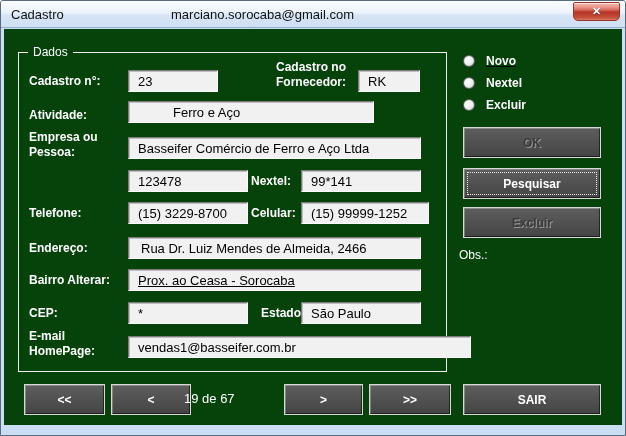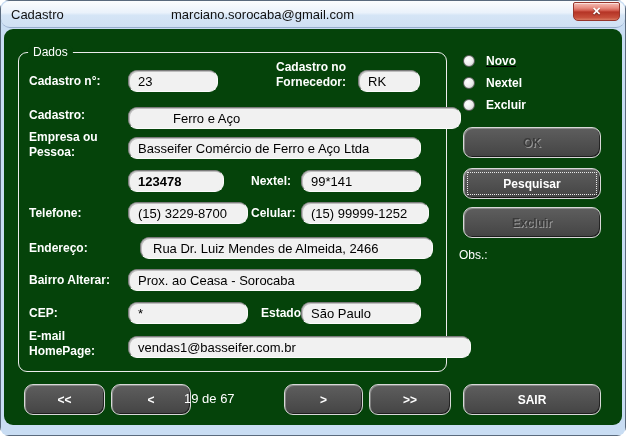--- a/index.html
+++ b/index.html
@@ -1,15 +1,15 @@
 <!DOCTYPE html>
 <html><head>
 <meta charset="utf-8">
 <style>
-  * { margin:0; padding:0; box-sizing:border-box;border-radius:9px; }
+  * { margin:0; padding:0; box-sizing:border-box; }
   html,body { background:#ffffff; }
   body { font-family:"Liberation Sans", sans-serif; }
 
   .window {
     position:relative; width:626px; height:436px;
     background:#c9ddf3;
     border:1px solid #5a6a7d;
     border-radius:3px 3px 0 0;
     overflow:hidden;
   }
@@ -109,40 +109,40 @@
 
     <div class="groupbox">
       <span class="groupbox-legend">Dados</span>
     </div>
 
     <span class="flabel" style="left:25px; top:45px;">Cadastro n°:</span>
     <input class="tb" style="left: 124px; top: 41px; width: 90px;" value="23">
     <span class="flabel" style="left:272px; top:31px; width:82px;">Cadastro no Fornecedor:</span>
     <input class="tb" style="left: 354px; top: 41px; width: 62px;" value="RK">
 
-    <span class="flabel" style="left:25px; top:79px;">Cadastro:</span>
-    <input class="tb" style="left: 124px; top: 78px; width: 333px; padding-left: 44px;" value="Ferro e Aço">
+    <span class="flabel" style="left:25px; top:79px;">Atividade:</span>
+    <input class="tb" style="left: 124px; top: 72px; width: 246px; padding-left: 44px;" value="Ferro e Aço">
 
     <span class="flabel" style="left:25px; top:101px;">Empresa ou Pessoa:</span>
     <input class="tb" style="left: 124px; top: 108px; width: 293px;" value="Basseifer Comércio de Ferro e Aço Ltda">
 
-    <input class="tb" style="left: 124px; top: 141px; width: 96px; font-weight: bold;" value="123478">
+    <input class="tb" style="left: 124px; top: 141px; width: 120px;" value="123478">
     <span class="flabel small" style="left:247px; top:145px;">Nextel:</span>
     <input class="tb" style="left: 297px; top: 141px; width: 120px;" value="99*141">
 
     <span class="flabel" style="left:25px; top:177px;">Telefone:</span>
     <input class="tb" style="left: 124px; top: 173px; width: 120px;" value="(15) 3229-8700">
     <span class="flabel small" style="left:247px; top:177px;">Celular:</span>
     <input class="tb" style="left: 297px; top: 173px; width: 128px;" value="(15) 99999-1252">
 
     <span class="flabel" style="left:25px; top:212px;">Endereço:</span>
-    <input class="tb" style="left: 136px; top: 208px; width: 293px; padding-left: 12px;" value="Rua Dr. Luiz Mendes de Almeida, 2466">
+    <input class="tb" style="left: 124px; top: 208px; width: 293px; padding-left: 12px;" value="Rua Dr. Luiz Mendes de Almeida, 2466">
 
     <span class="flabel" style="left:25px; top:244px;">Bairro Alterar:</span>
-    <input class="tb" style="left: 124px; top: 240px; width: 293px;" value="Prox. ao Ceasa - Sorocaba">
+    <input class="tb" style="left: 124px; top: 240px; width: 293px; text-decoration: underline;" value="Prox. ao Ceasa - Sorocaba">
 
     <span class="flabel" style="left:25px; top:277px;">CEP:</span>
     <input class="tb" style="left: 124px; top: 273px; width: 120px;" value="*">
     <span class="flabel small" style="left:247px; top:277px;padding-left:10px;">Estado:</span>
     <input class="tb" style="left: 297px; top: 273px; width: 120px;" value="São Paulo">
 
     <span class="flabel" style="left:25px; top:300px;">E-mail HomePage:</span>
     <input class="tb" style="left: 124px; top: 307px; width: 343px;" value="vendas1@basseifer.com.br">
 
     <div class="radio-row" style="left:459px; top:25px;text-decoration:underline;">

